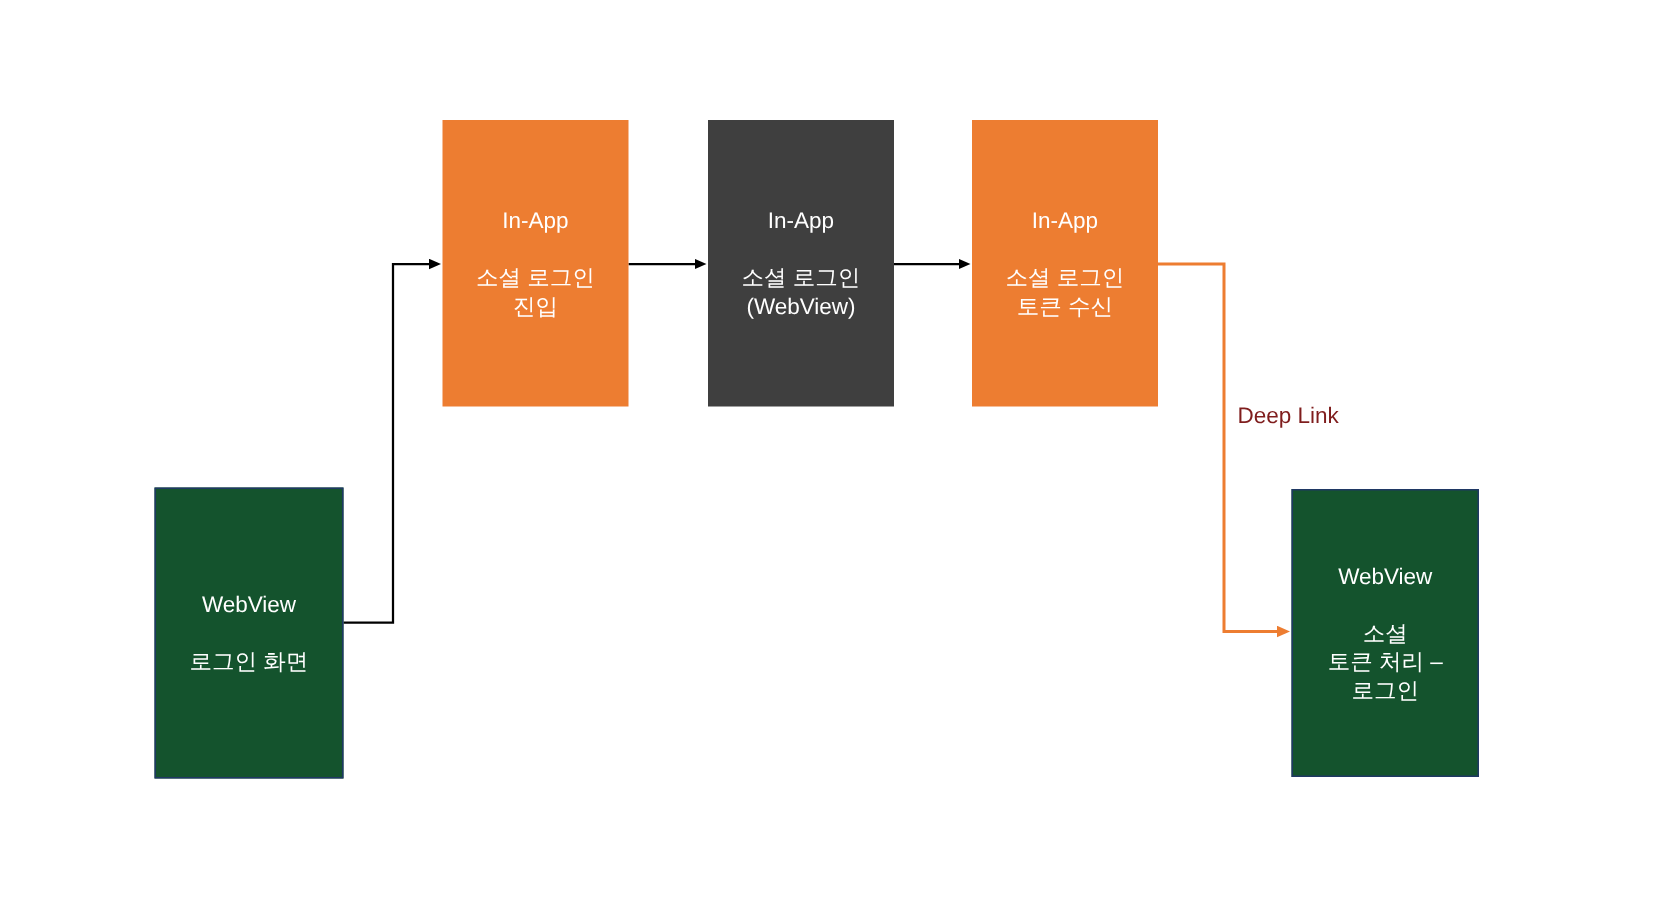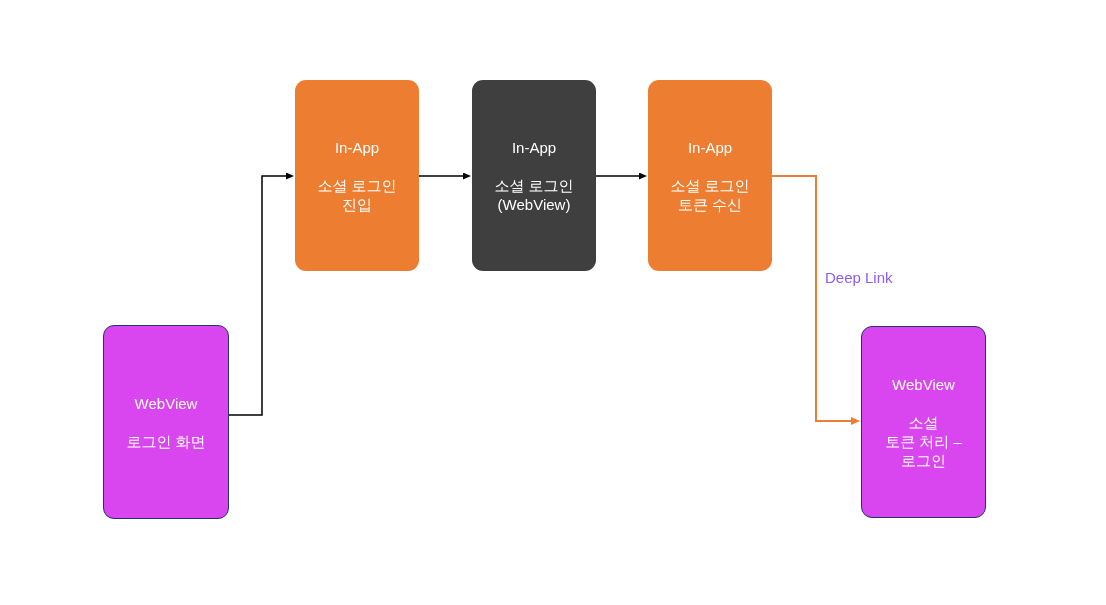--- a/index.html
+++ b/index.html
@@ -27,30 +27,29 @@
     position: absolute;
     display: flex;
     flex-direction: column;
     justify-content: center;
     align-items: center;
     text-align: center;
     color: #ffffff;
     font-size: 15px;
     line-height: 19px;
     box-sizing: border-box;
-    border-radius: 11px;
   }
   .node.orange { background: #ED7D31; }
   .node.dark   { background: #3F3F3F; }
-  .node.blue   { background: #d946ef; border: 1px solid #1F3864; }
+  .node.blue   { background: #14532d; border: 1px solid #1F3864; }
   .node .spacer { height: 19px; }
   .edge-label {
     position: absolute;
     font-size: 15px;
-    color: #8b5cf6;
+    color: #7f1d1d;
     white-space: nowrap;
   }
 </style>
 </head>
 <body>
 
 <div class="canvas">
 
   <svg class="connectors" width="1106" height="605" viewBox="0 0 1106 605" xmlns="http://www.w3.org/2000/svg">
     <defs>

